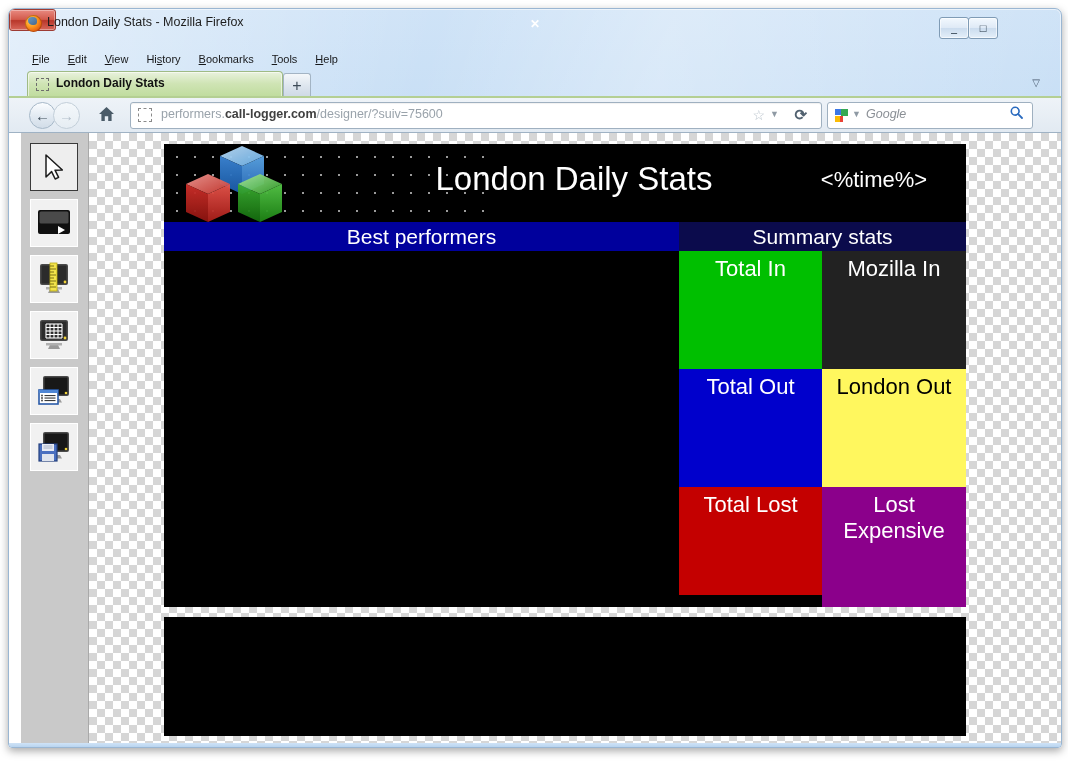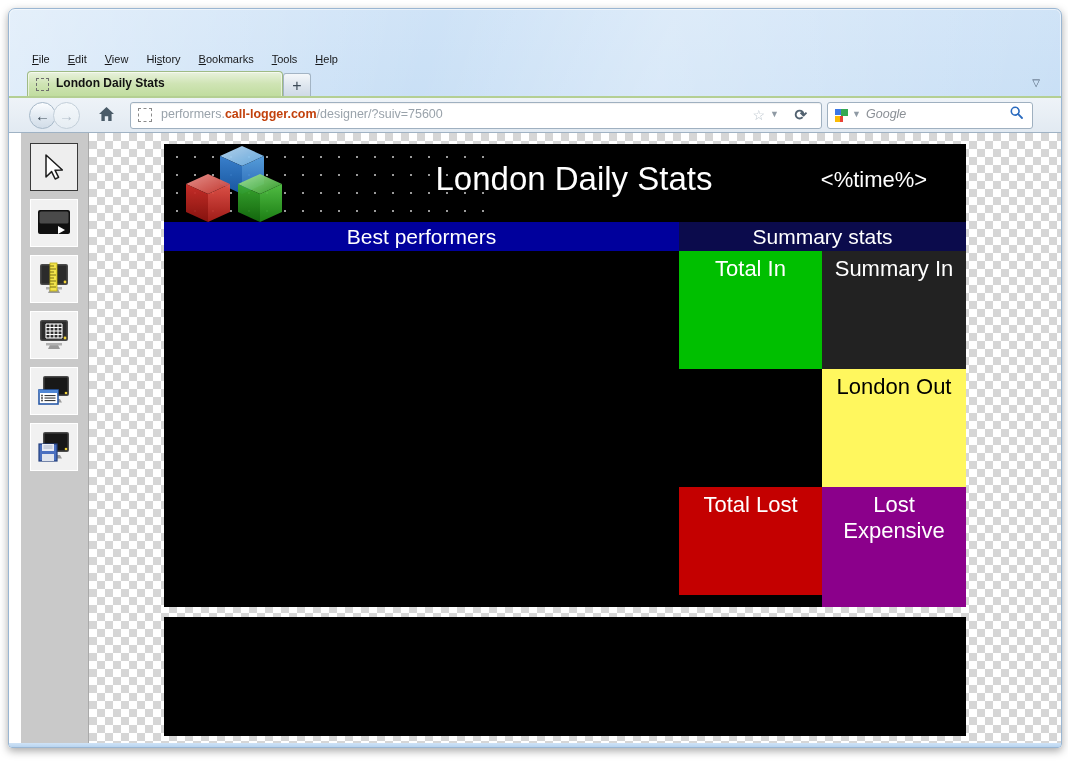--- a/index.html
+++ b/index.html
@@ -132,21 +132,21 @@
     background:#ffffff;border:1px solid #9fb0c0;border-radius:3px;
     box-shadow:0 1px 1px rgba(0,0,0,.06) inset;cursor:text;
   }
   #url-siteicon{
     position:absolute;left:7px;top:5px;width:14px;height:14px;
     border:1px dashed #8a8a8a;box-sizing:border-box;
   }
   #url-text{
     position:absolute;left:30px;top:4px;font-size:12.5px;color:#9aa3ab;white-space:nowrap;
   }
-  #url-text b{color:#c2410c;font-weight:bold;}
+  #url-text b{color:#404040;font-weight:bold;}
   #url-star{position:absolute;right:56px;top:4px;font-size:14px;color:#b9c3cc;cursor:pointer;}
   #url-caret{position:absolute;right:42px;top:6px;font-size:9px;color:#8f9aa4;cursor:pointer;}
   #url-reload{position:absolute;right:14px;top:3px;font-size:15px;color:#51616f;cursor:pointer;font-weight:bold;}
 
   #searchbar{
     position:absolute;left:818px;top:4px;width:204px;height:25px;
     background:#ffffff;border:1px solid #9fb0c0;border-radius:3px;cursor:text;
   }
   #search-favicon{
     position:absolute;left:6px;top:5px;width:15px;height:15px;border-radius:2px;overflow:hidden;
@@ -254,20 +254,34 @@
     position:absolute;left:0;bottom:0;width:100%;height:4px;
     background:linear-gradient(180deg,#cfe3f7,#b9d4ef);
   }
 </style>
 </head>
 <body>
 
 <div id="desktop">
   <div id="window">
 
+    <div id="titlebar">
+      <div id="ff-logo"></div>
+      <div id="title-text">London Daily Stats - Mozilla Firefox</div>
+
+      <div class="wbtn" id="btn-min">
+        <span class="wbtn-glyph">–</span>
+      </div>
+      <div class="wbtn" id="btn-max">
+        <span class="wbtn-glyph">□</span>
+      </div>
+      <div id="btn-close">
+        <span class="wbtn-glyph">✕</span>
+      </div>
+    </div>
 
     <div id="menubar">
       <div class="menu-item"><u>F</u>ile</div>
       <div class="menu-item"><u>E</u>dit</div>
       <div class="menu-item"><u>V</u>iew</div>
       <div class="menu-item">Hi<u>s</u>tory</div>
       <div class="menu-item"><u>B</u>ookmarks</div>
       <div class="menu-item"><u>T</u>ools</div>
       <div class="menu-item"><u>H</u>elp</div>
     </div>
@@ -502,21 +516,24 @@
             <span class="bar-label">Best performers</span>
           </div>
 
           <div id="perf-panel"></div>
 
           <div id="tiles">
             <div class="tile" id="tile-0">
               <span>Total In</span>
             </div>
             <div class="tile" id="tile-1">
-              <span>Summary In</span>
+              <span>Mozilla In</span>
+            </div>
+            <div class="tile" id="tile-2">
+              <span>Total Out</span>
             </div>
             <div class="tile" id="tile-3">
               <span>London Out</span>
             </div>
             <div class="tile" id="tile-4">
               <span>Total Lost</span>
             </div>
             <div class="tile" id="tile-5">
               <span>Lost Expensive</span>
             </div>

